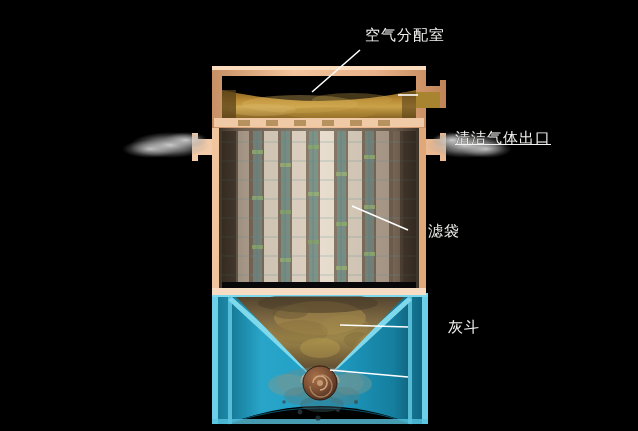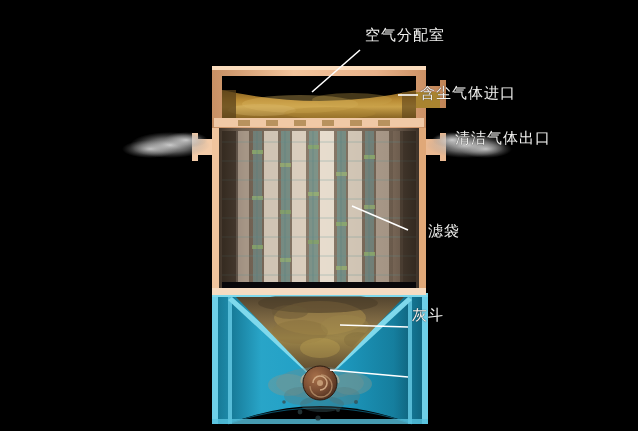--- a/index.html
+++ b/index.html
@@ -241,18 +241,17 @@
       <line x1="360" y1="50" x2="312" y2="92"></line>
       <line x1="418" y1="95" x2="398" y2="95"></line>
       <line x1="452" y1="140" x2="420" y2="140" opacity="0"></line>
       <line x1="408" y1="230" x2="352" y2="206"></line>
       <line x1="408" y1="327" x2="340" y2="325"></line>
       <line x1="408" y1="377" x2="330" y2="370"></line>
     </g>
   </svg>
 
   <div class="lbl" style="left:365px;top:26px;">空气分配室</div>
-  <div class="lbl" style="left:420px;top:84px;">含尘气体进口</div>
-  <div class="lbl" style="left:455px;top:129px;">清洁气体出口</div>
+  <div class="lbl" style="left:455px;top:129px;text-decoration:underline;">清洁气体出口</div>
   <div class="lbl" style="left:428px;top:222px;">滤袋</div>
-  <div class="lbl" style="left:412px;top:306px;">灰斗</div>
+  <div class="lbl" style="left:412px;top:318px;padding-left:36px;">灰斗</div>
 
 </div>
 
 </body></html>

